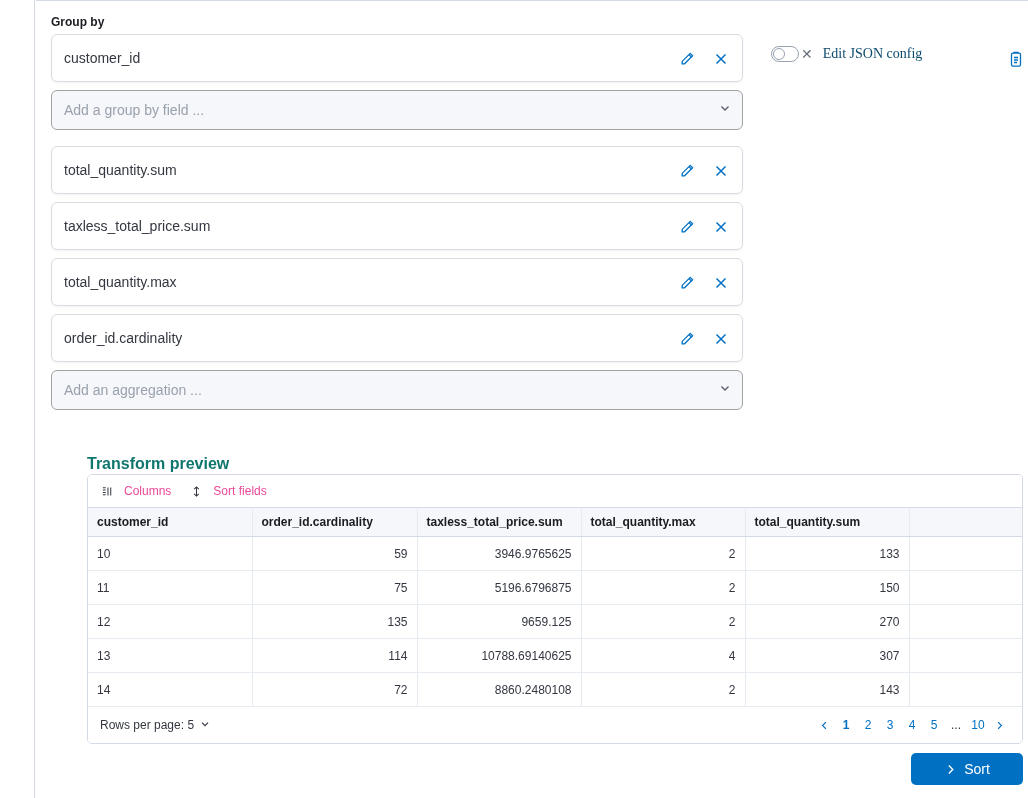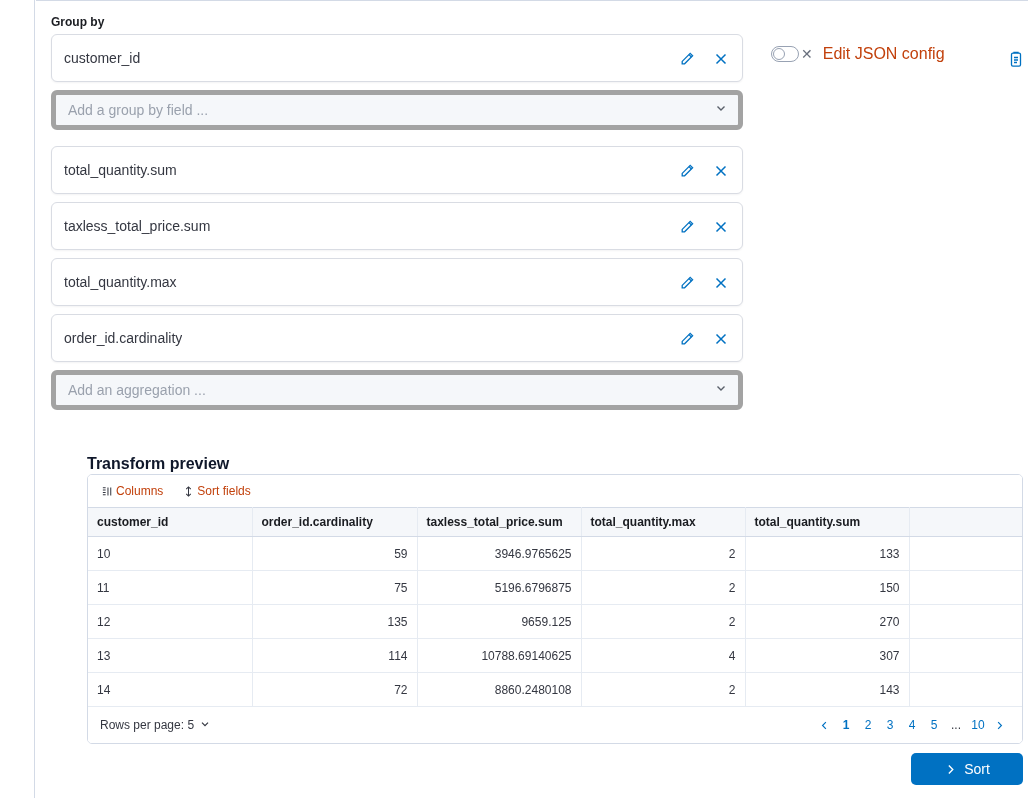--- a/index.html
+++ b/index.html
@@ -60,21 +60,21 @@
   .icon-btn {
     width: 18px; height: 18px; display: flex; align-items: center;
     justify-content: center; cursor: pointer; color: #0071c2;
   }
   .icon-btn svg { display: block; }
 
   .combo {
     position: relative;
     height: 40px;
     background: #f5f7fa;
-    border: 5px solid #a3a3a3;
+    border: 1px solid #a3a3a3;
     border-radius: 6px;
     display: flex; align-items: center;
     padding: 0 34px 0 12px;
     margin-bottom: 16px;
     cursor: pointer;
   }
   .combo .placeholder {
     font-size: 14px; color: #9aa1ad; line-height: 20px;
   }
   .combo .chev {
@@ -95,44 +95,44 @@
   }
   .switch .knob {
     position: absolute; left: 1px; top: 1px;
     width: 12px; height: 12px; border-radius: 50%;
     background: #ffffff; border: 1px solid #98a2b3;
   }
   .switch-x {
     font-size: 14px; color: #69707d; margin-right: 10px; line-height: 16px;
   }
   .json-label {
-    font-size: 16px; color: #c2410c; line-height: 20px; white-space: nowrap;
+    font-size: 14px; color: #0c4a6e; line-height: 20px; white-space: nowrap; font-family: Liberation Serif, serif;
   }
   .copy-btn {
     position: absolute; left: 235px; top: 6px;
     width: 20px; height: 20px; color: #0071c2; cursor: pointer;
   }
 
   
   .preview-title {
     position: absolute; left: 67px; top: 452px;
-    font-size: 16px; font-weight: bold; color: #0f172a; line-height: 24px;
+    font-size: 16px; font-weight: bold; color: #0f766e; line-height: 24px;
   }
   .preview-panel {
     position: absolute; left: 67px; top: 474px; width: 936px;
     border: 1px solid #d3dae6; border-radius: 5px;
     background: #ffffff; overflow: hidden;
   }
   .preview-toolbar {
     height: 32px; display: flex; align-items: center; gap: 18px;
     padding: 0 12px; background: #ffffff;
   }
   .tool-btn {
-    display: flex; align-items: center; gap: 2px;
-    font-size: 12px; color: #c2410c; cursor: pointer; line-height: 16px;
+    display: flex; align-items: center; gap: 10px;
+    font-size: 12px; color: #ec4899; cursor: pointer; line-height: 16px;
   }
   .tool-btn .ic { width: 14px; height: 14px; display:flex; align-items:center; justify-content:center; color:#343741; }
 
   table.grid {
     width: 100%; border-collapse: collapse; table-layout: fixed;
     font-size: 12px;
   }
   table.grid th {
     background: #f5f7fa;
     border-top: 1px solid #d3dae6;

